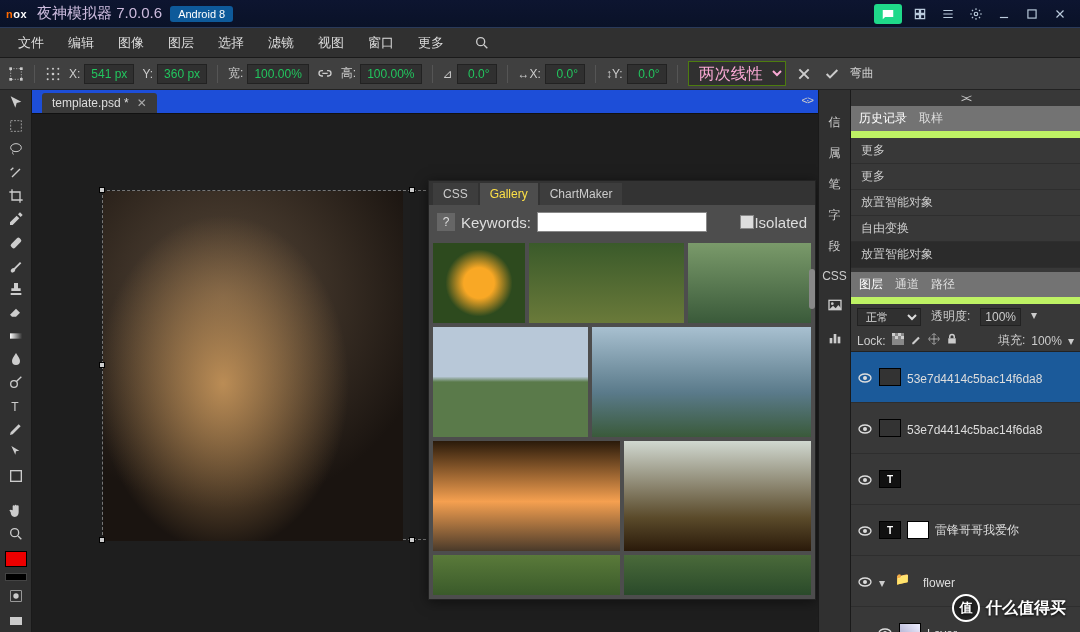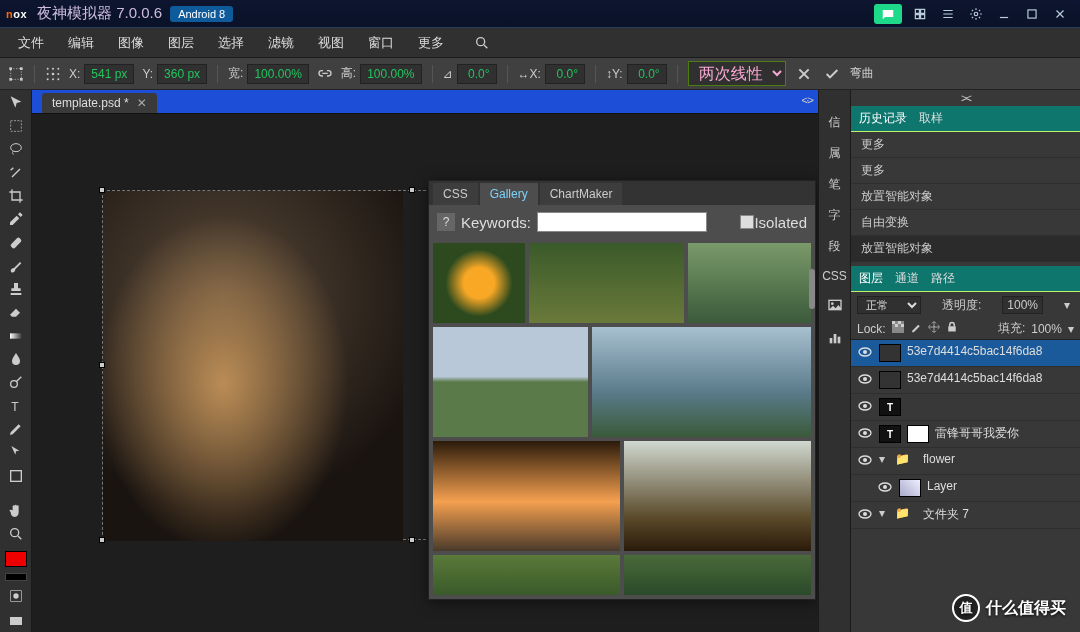--- a/index.html
+++ b/index.html
@@ -39,21 +39,21 @@
 .canvas .handle{width:6px;height:6px;background:#ccc;border:1px solid #000;position:absolute}
 .h-tl{top:-4px;left:-4px}.h-tr{top:-4px;right:-4px}.h-bl{bottom:-4px;left:-4px}.h-br{bottom:-4px;right:-4px}
 .h-tm{top:-4px;left:50%;margin-left:-3px}.h-bm{bottom:-4px;left:50%;margin-left:-3px}
 .h-ml{top:50%;left:-4px;margin-top:-3px}.h-mr{top:50%;right:-4px;margin-top:-3px}
 .photo{position:absolute;left:0;top:0;width:300px;height:350px;background:radial-gradient(circle at 40% 30%,#5a4a3a,#1a1410 70%)}
 .photo::after{content:"";position:absolute;inset:0;background:radial-gradient(ellipse 180px 240px at 40% 55%,rgba(200,150,90,.9),transparent 70%)}
 .redbox{position:absolute;right:-40px;bottom:-18px;width:46px;height:26px;background:#e00}
 .gallery{position:absolute;left:396px;top:90px;width:388px;height:420px;background:#4d4d4d;border:1px solid #222;box-shadow:0 2px 12px rgba(0,0,0,.5);display:flex;flex-direction:column}
 .gtabs{height:24px;background:#333;display:flex;align-items:flex-end;padding-left:4px;gap:2px}
 .gtab{padding:4px 10px;background:#3d3d3d;color:#ccc;font-size:12px;cursor:pointer}
-.gtab.active{background:#4d4d4d;color:#7dd3fc}
+.gtab.active{background:#4d4d4d;color:#fde047}
 .gsearch{height:34px;display:flex;align-items:center;padding:0 8px;gap:6px;color:#ddd}
 .gsearch .q{width:18px;height:18px;background:#666;color:#ddd;display:flex;align-items:center;justify-content:center}
 .gsearch input{flex:0 0 170px;height:20px;background:#fff;border:1px solid #888;padding:0 4px;color:#000;font-size:12px}
 .gsearch .iso{margin-left:auto;display:flex;align-items:center;}
 .gsearch .isochk{width:14px;height:14px;background:#ddd;border:1px solid #888}
 .ggrid{flex:1;overflow:hidden;padding:4px;display:grid;grid-template-columns:repeat(12,1fr);grid-auto-rows:80px;gap:4px;position:relative}
 .gimg{background:#2a2a2a;background-size:cover;background-position:center}
 .g1{grid-column:1/4;background:radial-gradient(circle at 50% 50%,#f9a825 25%,#2d4a1e 55%)}
 .g2{grid-column:4/9;background:linear-gradient(#3a5a2a,#6a7a3a)}
 .g3{grid-column:9/13;background:linear-gradient(#7a9a6a,#3a5a3a)}
@@ -62,31 +62,31 @@
 .g6{grid-column:1/7;grid-row:3;margin-top:30px;height:110px;background:linear-gradient(#2a1a0a,#f5a050 55%,#4a3a2a)}
 .g7{grid-column:7/13;grid-row:3;margin-top:30px;height:110px;background:linear-gradient(#d0d8d0,#5a4a2a 70%,#2a1a0a)}
 .g8{grid-column:1/7;grid-row:4;margin-top:60px;height:40px;background:linear-gradient(#5a7a3a,#3a5a2a)}
 .g9{grid-column:7/13;grid-row:4;margin-top:60px;height:40px;background:linear-gradient(#4a6a3a,#2a4a2a)}
 .gscroll{position:absolute;right:0;top:30px;width:6px;height:40px;background:#888;border-radius:3px}
 .rsidebar{width:32px;background:#303030;border-left:1px solid #1a1a1a;display:flex;flex-direction:column;align-items:center;padding-top:24px;gap:14px;color:#ccc;font-size:12px}
 .rsidebar .lbl{writing-mode:horizontal-tb;cursor:pointer}
 .rsidebar svg{width:16px;height:16px}
 .panels{width:230px;background:#383838;border-left:1px solid #1a1a1a;display:flex;flex-direction:column;font-size:12px}
 .panel-chev{text-align:center;color:#ccc;font-size:11px;padding:2px 0;letter-spacing:-2px}
-.phead{background:#0f766e;padding:4px 8px;display:flex;gap:12px;border-bottom:1px solid #bef264}
+.phead{background:#737373;padding:4px 8px;display:flex;gap:12px;border-bottom:7px solid #bef264}
 .phead span{color:#ddd;cursor:pointer}
 .phead span.active{color:#fff}
 .hitem{padding:4px 10px;color:#ccc;border-bottom:1px solid #2e2e2e;cursor:pointer}
-.layerctl{padding:4px 6px;display:flex;align-items:center;gap:21px;color:#ccc}
+.layerctl{padding:4px 6px;display:flex;gap:10px;color:#ccc}
 .layerctl select{background:#303030;border:1px solid #222;color:#ddd;padding:1px 4px;font-size:11px;width:64px}
 .layerctl .opv{background:#303030;border:1px solid #222;padding:1px 4px;min-width:36px;text-align:right}
 .lockrow{padding:2px 6px;display:flex;align-items:center;gap:6px;color:#ccc;border-bottom:1px solid #222}
 .lockrow svg{width:12px;height:12px}
 .layers{flex:1;overflow:auto}
-.layer{display:flex;align-items:flex-start;padding:4px 6px;gap:6px;border-bottom:1px solid #2e2e2e;cursor:pointer}
+.layer{display:flex;align-items:flex-end;padding:16px 6px;gap:6px;border-bottom:1px solid #2e2e2e;cursor:pointer}
 .layer.sel{background:#1b5a9a}
 .eye{width:16px;height:16px}
 .thumb{width:22px;height:18px;background:#eee;border:1px solid #000;flex-shrink:0}
 .thumb.dk{background:#333}
 .thumb.t{background:#111;color:#fff;display:flex;align-items:center;justify-content:center;font-size:10px;font-weight:bold}
 .thumb.fold{background:none;border:none;color:#ccc}
 .layer .nm{color:#ddd;white-space:nowrap;overflow:hidden;text-overflow:ellipsis;flex:1}
 .layer .tri{width:10px;color:#ccc}
 .watermark{position:absolute;right:14px;bottom:10px;display:flex;align-items:center;gap:6px;color:#fff;font-size:16px;font-weight:bold;text-shadow:0 1px 3px #000}
 .watermark .circ{width:28px;height:28px;border-radius:50%;background:#222;border:2px solid #fff;display:flex;align-items:center;justify-content:center;font-size:13px}

